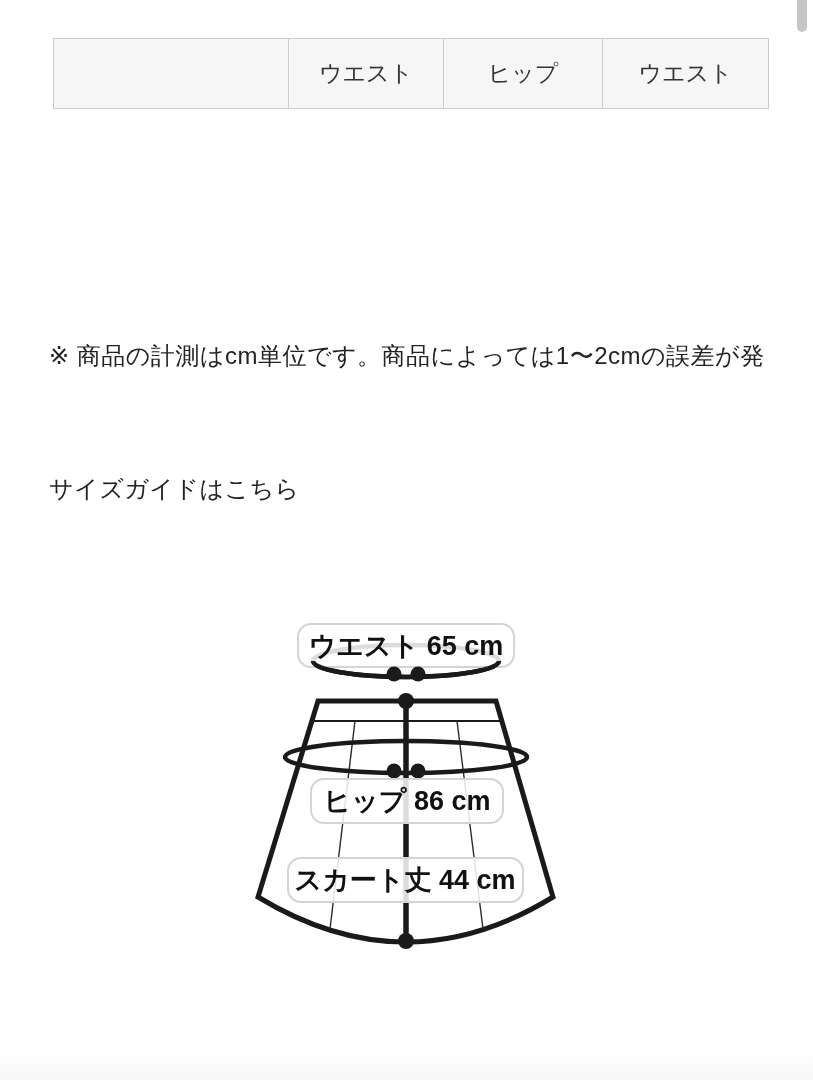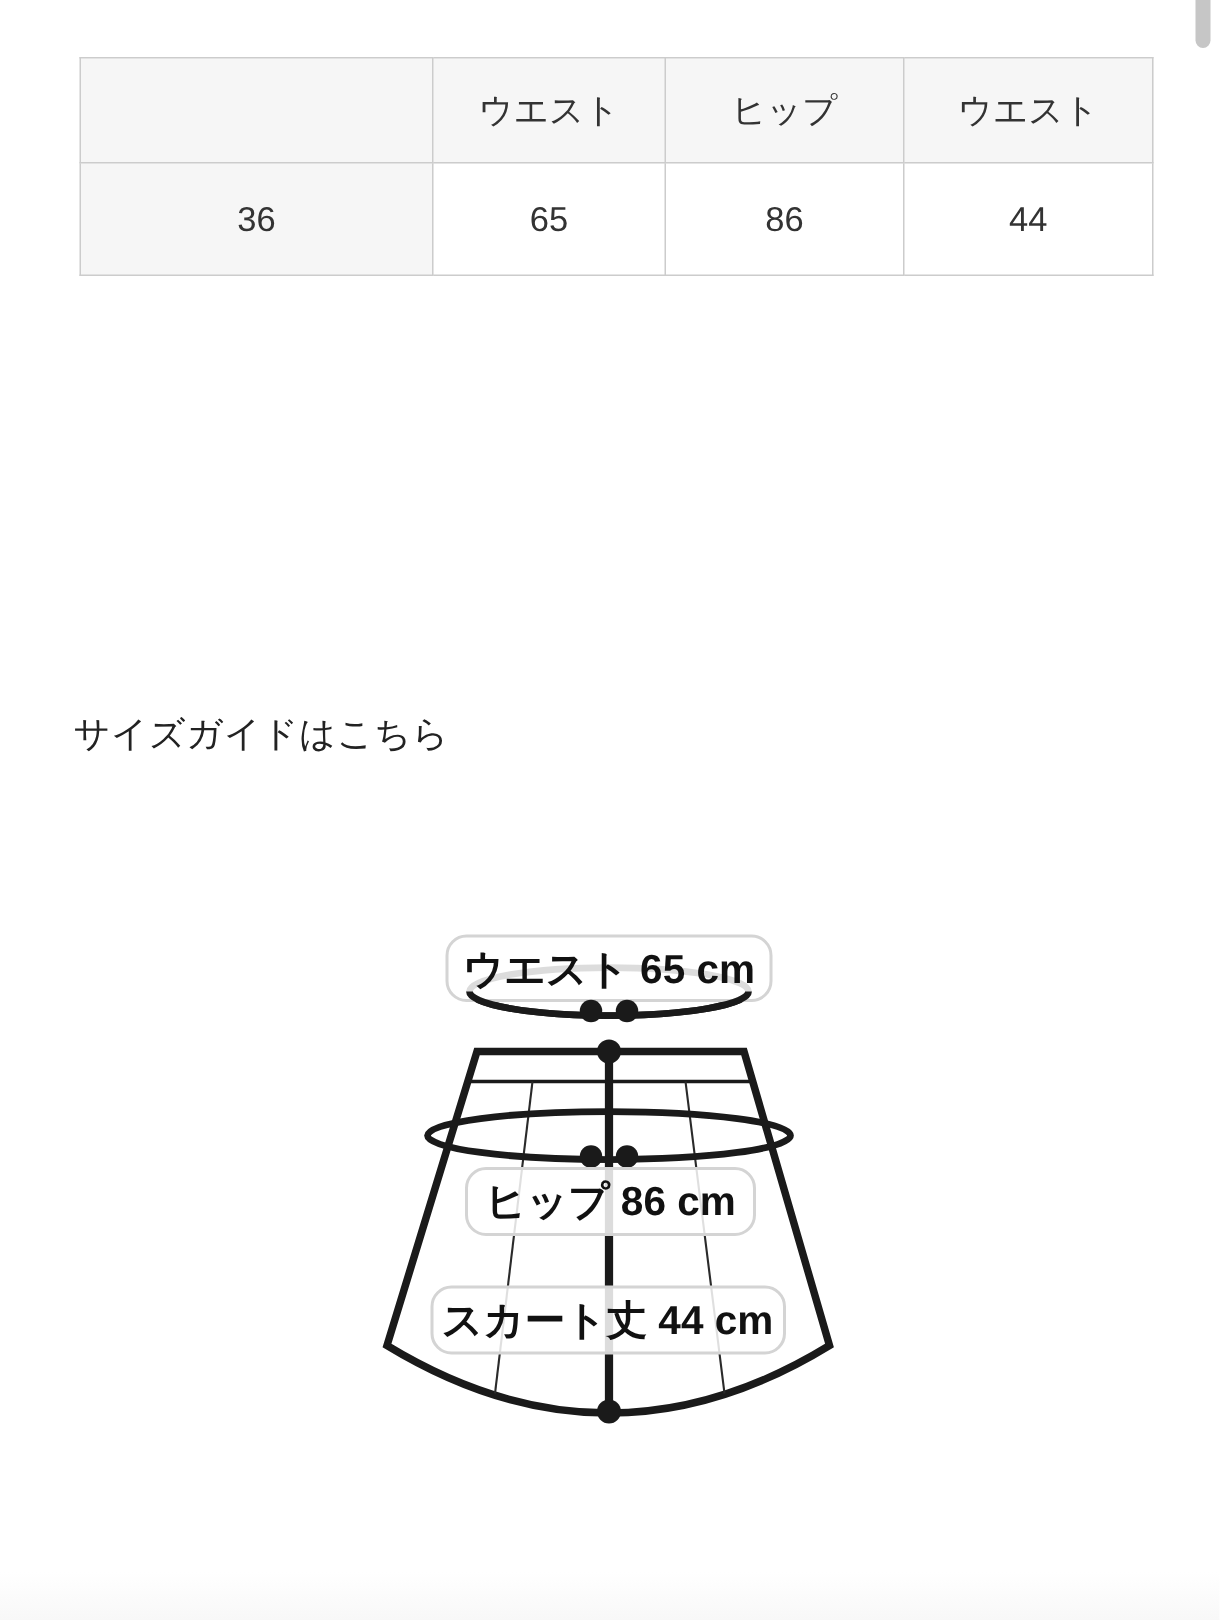--- a/index.html
+++ b/index.html
@@ -62,30 +62,25 @@
   </colgroup>
   <thead>
     <tr>
       <th></th>
       <th>ウエスト</th>
       <th>ヒップ</th>
       <th>ウエスト</th>
     </tr>
   </thead>
   <tbody>
-    <tr>
-      <td class="rowhead">36</td>
-      <td>65</td>
-      <td>86</td>
-      <td>44</td>
-    </tr>
   </tbody>
 </table>
 
 <div class="note">
+  <div>※ 商品の計測はcm単位です。商品によっては1〜2cmの誤差が発</div>
 </div>
 
 <a class="size-guide">サイズガイドはこちら</a>
 
 <svg class="diagram" width="813" height="1080" viewBox="0 0 813 1080">
 
   <ellipse cx="406" cy="661" rx="93" ry="16" fill="none" stroke="#1a1a1a" stroke-width="4.5"></ellipse>
 
   <g>
     <rect x="298" y="624" width="216" height="43" rx="13" fill="#ffffff" fill-opacity="0.85" stroke="#d4d4d4" stroke-width="2"></rect>

